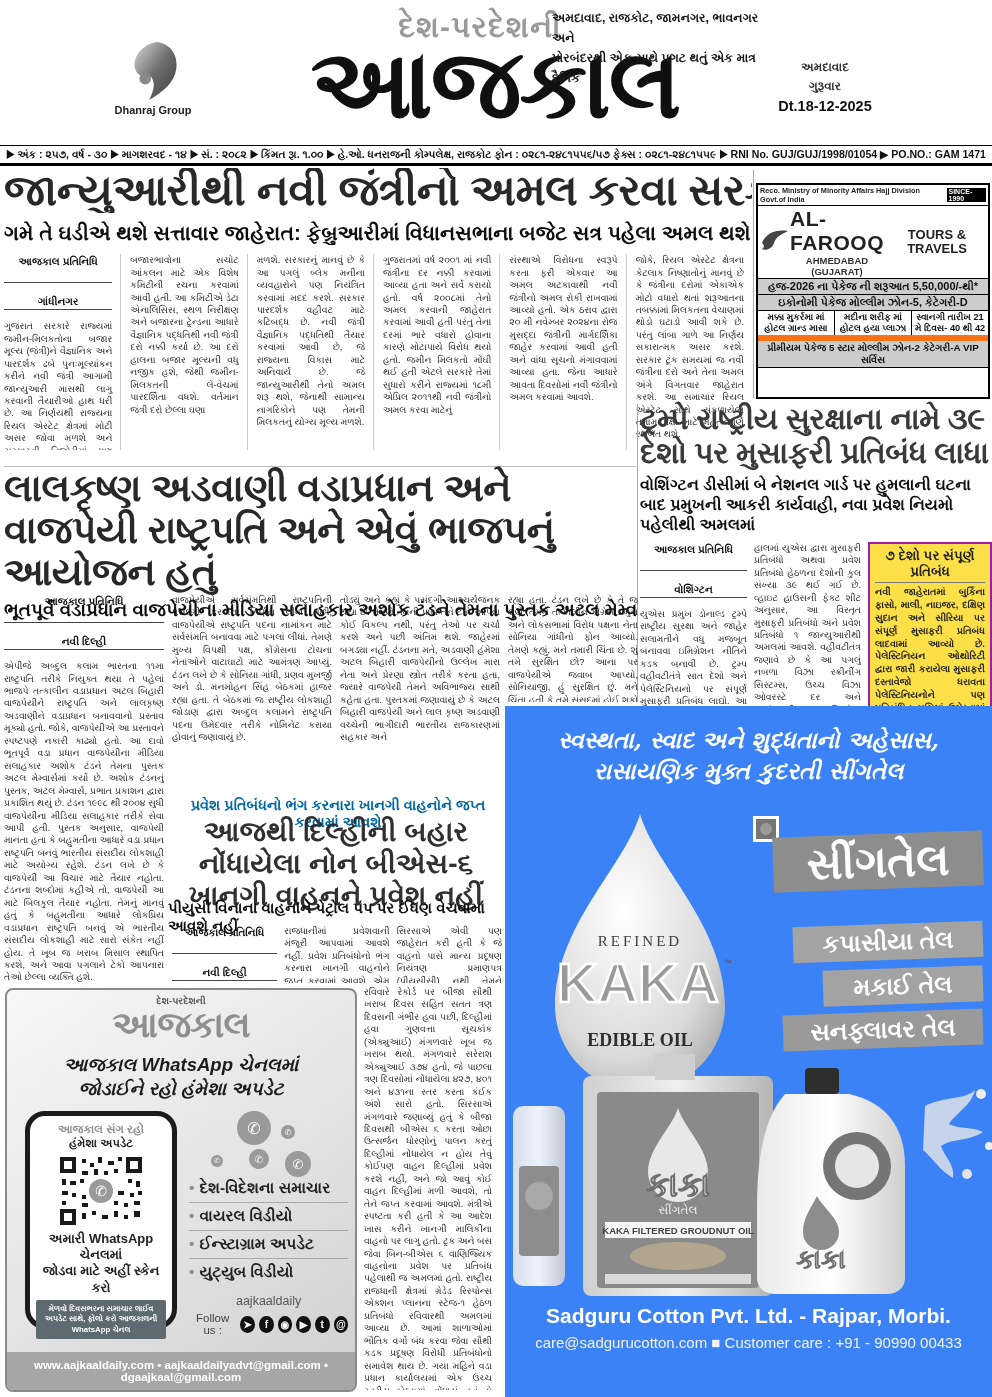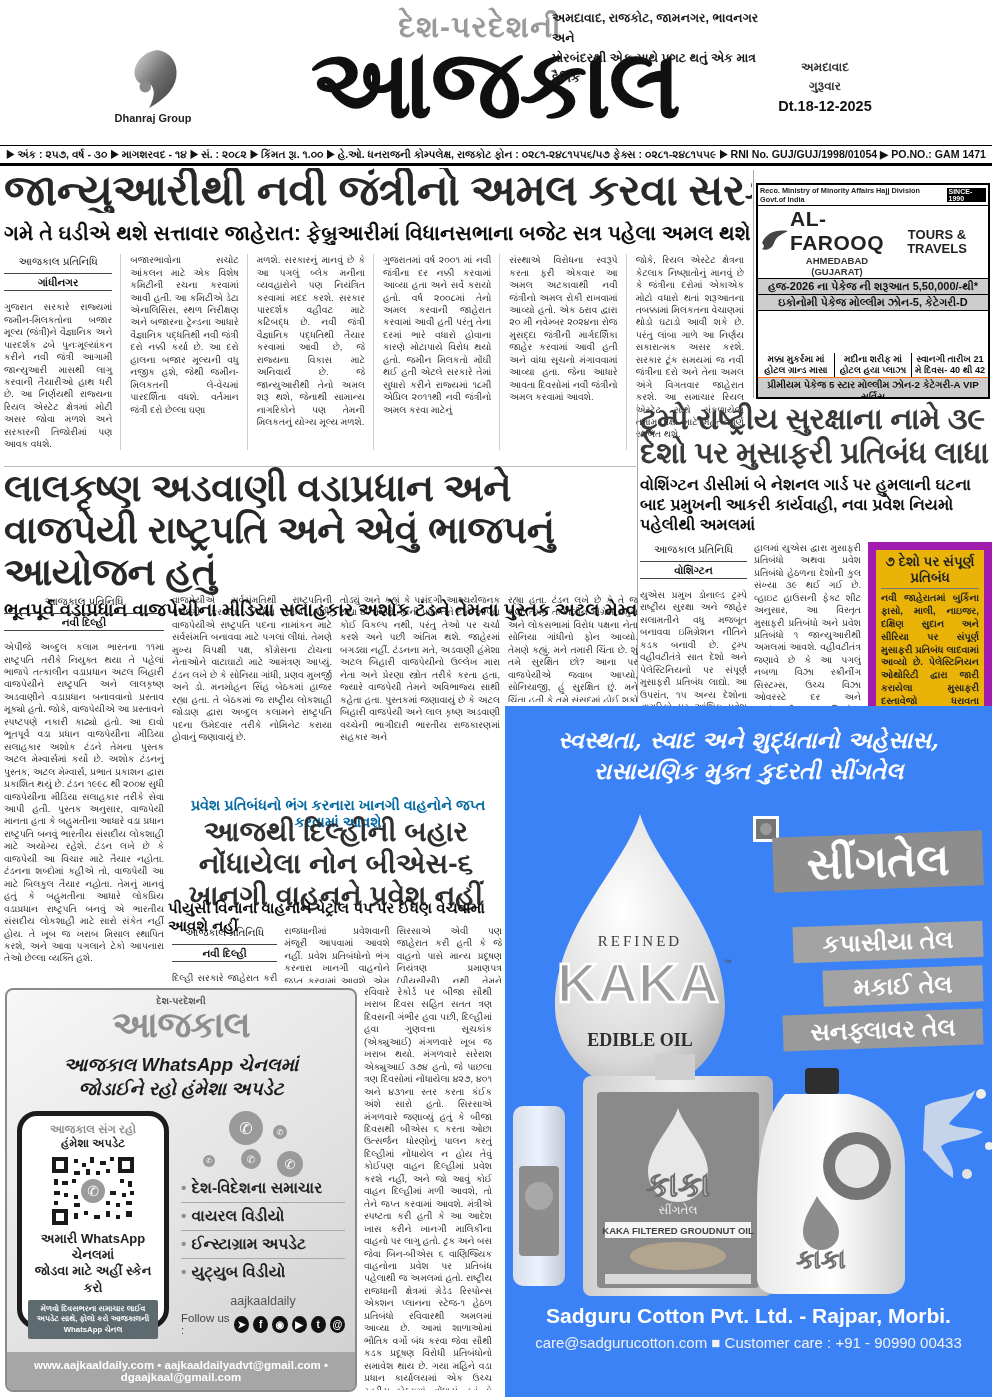--- a/index.html
+++ b/index.html
@@ -6,41 +6,41 @@
   #page{position:relative;width:992px;height:1397px;background:#ffffff;overflow:hidden;
         font-family:"Liberation Sans",sans-serif;color:#222;margin:0 auto;}
   [data-name]{box-sizing:border-box;}
 
   
   #masthead{position:absolute;left:0;top:0;width:992px;height:146px;}
   .mast-tagline{position:absolute;left:300px;top:10px;width:360px;text-align:center;
         font-size:30px;font-weight:700;color:#9a9a9a;letter-spacing:1px;}
   .mast-title{position:absolute;left:215px;top:36px;width:560px;text-align:center;
         font-size:96px;line-height:1;font-weight:900;color:#101010;letter-spacing:-2px;}
-  .dhanraj{position:absolute;left:108px;top:48px;width:90px;text-align:center;}
+  .dhanraj{position:absolute;left:108px;top:40px;width:90px;text-align:center;}
   .dhanraj svg{display:block;margin:0 auto;}
   .dhanraj-caption{font-size:11px;font-weight:700;color:#222;margin-top:2px;}
   .publish-lines{position:absolute;left:552px;top:8px;width:230px;
         font-size:12.5px;font-weight:700;line-height:1.6;color:#1a1a1a;text-align:left;}
   .date-block{position:absolute;left:765px;top:58px;width:120px;text-align:center;line-height:1.55;}
   .date-city,.date-day{font-size:12px;font-weight:700;color:#333;}
   .date-date{font-size:14.5px;font-weight:800;color:#111;}
 
   
   #infoline{position:absolute;left:0;top:145px;width:992px;height:21px;
         border-top:1px solid #000;border-bottom:3px solid #000;
         font-size:10.6px;font-weight:700;color:#111;line-height:17px;
         white-space:nowrap;overflow:hidden;text-align:center;}
 
   
   .headline{font-weight:800;color:#282828;letter-spacing:-0.5px;}
   .subhead{font-weight:800;color:#0e0e0e;}
   .bodycol{font-size:9.3px;line-height:1.34;text-align:justify;color:#222;overflow:hidden;}
-  .byline{font-size:10.5px;font-weight:400;text-align:center;color:#111;
-          border-bottom:1px solid #444;padding-bottom:5px;margin-bottom:1px;}
+  .byline{font-size:10.5px;font-weight:700;text-align:center;color:#111;
+          border-bottom:1px solid #444;padding-bottom:14px;margin-bottom:11px;}
   .dateline{font-size:10.5px;font-weight:800;text-align:center;color:#111;
           border-bottom:1px solid #444;padding-bottom:1px;margin-bottom:10px;}
   .vrule{position:absolute;width:1px;background:#aaa;}
   .hrule{position:absolute;height:1px;background:#bbb;}
 
   
   #story-jantri{position:absolute;left:4px;top:168px;width:748px;height:298px;}
   #jantri-head{font-size:43px;line-height:1.05;white-space:nowrap;overflow:hidden;}
   #jantri-sub{font-size:20.5px;margin-top:8px;white-space:nowrap;overflow:hidden;}
   #jantri-cols{display:flex;gap:9px;margin-top:9px;height:196px;}
@@ -52,31 +52,31 @@
         border:2px solid #000;background:#fff;font-weight:700;overflow:hidden;}
   .af-top{display:flex;justify-content:space-between;align-items:center;
         font-size:7.3px;padding:1px 2px;border-bottom:1px solid #000;}
   .af-since{background:#000;color:#fff;padding:0 2px;font-size:7px;}
   .af-logo-row{display:flex;align-items:center;border-bottom:1px solid #000;padding:1px 2px;}
   .af-name{font-size:21px;font-weight:800;letter-spacing:0.5px;color:#222;}
   .af-city{font-size:9.5px;text-align:center;color:#333;}
   .af-tt{font-size:13px;font-weight:800;text-align:center;line-height:1.1;margin-left:4px;color:#222;}
   .af-band{background:#cdcdcd;border-bottom:1px solid #000;text-align:center;
         font-size:11px;font-weight:800;padding:1px 2px;color:#111;}
-  .af-row{display:flex;border-bottom:1px solid #f97316;margin-top:42px;}
+  .af-row{display:flex;border-bottom:6px solid #f97316;}
   .af-cell{flex:1;border-right:1px solid #000;font-size:9.2px;padding:1px 2px;text-align:center;color:#111;}
   .af-cell:last-child{border-right:none;}
 
   
   #story-trump{position:absolute;left:640px;top:402px;width:352px;height:302px;}
   #trump-head{font-size:30px;line-height:1.13;color:#3a3a3a;}
   #trump-sub{font-size:16px;line-height:1.25;margin-top:5px;}
   #trump-body{display:flex;gap:7px;margin-top:7px;height:188px;}
   #trump-body .bodycol{flex:1;}
-  #trump-box{width:124px;flex:none;border:8px solid #a21caf;padding:4px 5px;background:#eab308;}
+  #trump-box{width:124px;flex:none;border:2px solid #a21caf;padding:4px 5px;background:#fde047;}
   #trump-box-title{font-size:13.5px;font-weight:800;text-align:center;border-bottom:1px solid #777;
         padding-bottom:2px;margin-bottom:3px;}
   #trump-box-text{font-size:9.6px;font-weight:700;line-height:1.35;text-align:justify;}
 
   
   #story-advani{position:absolute;left:4px;top:468px;width:632px;height:518px;}
   #advani-head{font-size:38px;line-height:1.1;}
   #advani-sub{font-size:18.5px;margin-top:6px;white-space:nowrap;overflow:hidden;}
   .adv-col{position:absolute;}
 
@@ -91,39 +91,39 @@
   #delhi-cols .bodycol{flex:1;}
   #delhi-longcol{position:absolute;left:364px;top:986px;width:128px;height:404px;}
 
   
   #ad-whatsapp{position:absolute;left:5px;top:988px;width:352px;height:404px;
         border:2px solid #8a8a8a;border-radius:8px;
         background:linear-gradient(145deg,#f7f7f7 0%,#e3e3e3 55%,#cfcfcf 100%);overflow:hidden;}
   .wa-minitag{text-align:center;font-size:9.5px;font-weight:700;color:#555;margin-top:5px;}
   .wa-logo{text-align:center;font-size:36px;font-weight:900;color:#8f8f8f;line-height:1;letter-spacing:-1px;}
   .wa-head{text-align:center;font-size:18.5px;font-weight:800;color:#1c1c1c;margin-top:10px;line-height:1.3;font-style:italic;}
-  .wa-main{display:flex;margin-top:10px;padding:0 10px;}
+  .wa-main{display:flex;margin-top:10px;padding:0 10px;margin-left:8px;}
   .wa-phone{width:152px;height:218px;background:#fff;border:5px solid #1c1c1c;border-radius:20px;
         padding:6px 6px;flex:none;}
   .wa-phone-text{font-size:11.5px;font-weight:800;text-align:center;color:#222;line-height:1.25;}
   .wa-phone-text .accent{color:#8f8f8f;}
   .wa-qr{display:block;margin:4px auto;}
   .wa-scan{font-size:13px;font-weight:800;text-align:center;color:#222;line-height:1.25;}
   .wa-darkbox{margin-top:4px;background:#5d6a70;color:#fff;font-size:7.8px;font-weight:700;
         text-align:center;padding:4px 3px;line-height:1.35;border-radius:2px;}
   .wa-right{flex:1;padding-left:12px;}
   .wa-bubbles{height:64px;position:relative;}
   .wa-bubble{position:absolute;background:#9a9a9a;color:#fff;border-radius:50%;
         display:flex;align-items:center;justify-content:center;}
   .wa-bullet{font-size:15.5px;font-weight:800;color:#222;border-bottom:1px solid #aaa;
         padding:4px 0 5px 0;}
   .wa-bullet .dot{color:#8f8f8f;margin-right:5px;}
   .wa-handle{text-align:center;font-size:12.5px;color:#555;margin-top:8px;}
   .wa-follow{display:flex;align-items:center;justify-content:center;gap:4px;margin-top:4px;
-        font-size:11.5px;color:#444;}
+        font-size:11.5px;color:#444;text-align:center;}
   .wa-icon{width:17px;height:17px;border-radius:50%;background:#111;color:#fff;font-size:10px;
         font-weight:700;display:inline-flex;align-items:center;justify-content:center;}
   .wa-footer{position:absolute;left:0;right:0;bottom:0;background:#a6a6a6;color:#fff;
         font-size:11.5px;font-weight:700;text-align:center;padding:7px 2px;}
 
   
   #ad-kaka{position:absolute;left:505px;top:706px;width:487px;height:868px;background:#3b82f6;overflow:hidden;}
   .kk-tagline{margin-top:18px;text-align:center;color:#fff;
         font-family:"DejaVu Serif",serif;font-style:italic;font-weight:700;
         font-size:23px;line-height:1.35;}

